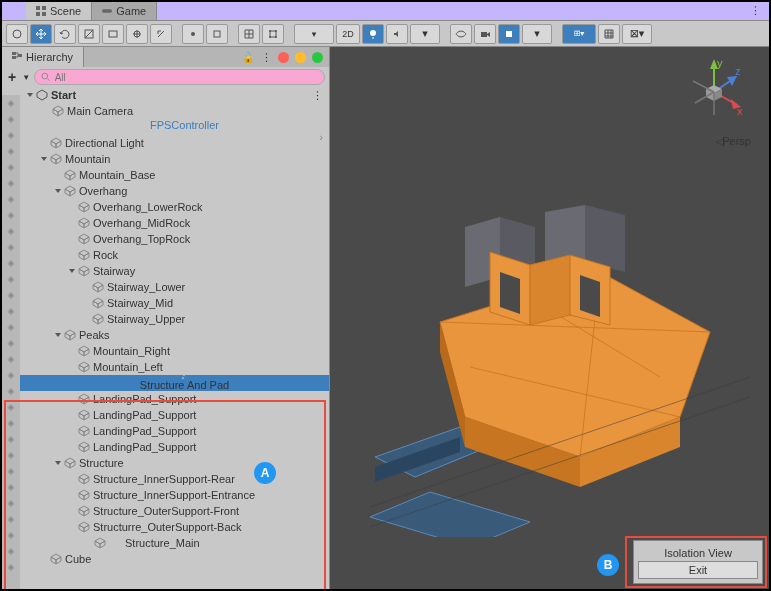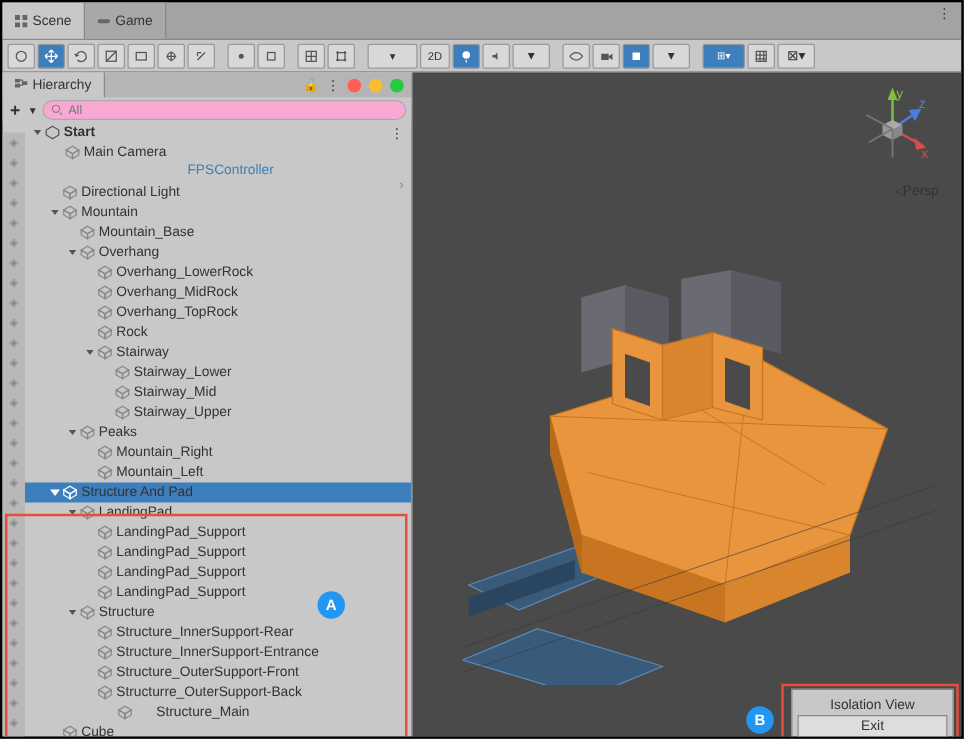--- a/index.html
+++ b/index.html
@@ -1,17 +1,17 @@
 <!DOCTYPE html>
 <html><head>
 <meta charset="utf-8">
 <style>
 *{box-sizing:border-box;margin:0;padding:0;font-family:Arial,sans-serif;font-size:11px;color:#333;}
 body{background:#c8c8c8;width:771px;height:591px;position:relative;overflow:hidden;border:2px solid #000;}
-.tabs{display:flex;background:#a3a3a3;height:30px;border-bottom:1px solid #888;}
+.tabs{display:flex;background:#c4b5fd;height:19px;border-bottom:1px solid #888;padding-left:24px;}
 .tab{padding:2px 10px;background:#c8c8c8;border-right:1px solid #888;display:flex;align-items:center;gap:4px;cursor:pointer;}
 .tab.inactive{background:#a8a8a8;}
 .tab svg{width:10px;height:10px;}
 .tabdots{margin-left:auto;padding:2px 8px;cursor:pointer;}
 .toolbar{display:flex;background:#c8c8c8;height:26px;border-bottom:1px solid #888;align-items:center;padding:0 4px;gap:2px;}
 .tbtn{width:22px;height:20px;background:#d8d8d8;border:1px solid #999;border-radius:2px;display:flex;align-items:center;justify-content:center;cursor:pointer;}
 .tbtn.active{background:#3d7ebd;}
 .tsep{width:6px;}
 .main{display:flex;height:543px;}
 .sidebar{width:328px;background:#c8c8c8;display:flex;flex-direction:column;border-right:1px solid #888;position:relative;}
@@ -412,41 +412,30 @@
           </div>
           <div class="row" style="padding-left:48px;">
             <span style="display:inline-block;width:10px;"></span>
             <svg class="cube" viewBox="0 0 12 12">
               <path d="M6 1l5 3-5 3-5-3z" fill="none" stroke="#888"></path>
               <path d="M1 4v4l5 3V7z" fill="none" stroke="#888"></path>
               <path d="M11 4v4l-5 3V7z" fill="none" stroke="#888"></path>
             </svg>
             <span class="lbl">Mountain_Left</span>
           </div>
-          <div class="row sel" style="padding-left:20px;">
+          <div class="row sel" style="padding-left:20px;flex-direction:column;">
             <svg class="arr" viewBox="0 0 8 8">
               <path d="M1 2l3 4 3-4z" fill="#fff"></path>
             </svg>
             <svg class="cube" viewBox="0 0 12 12">
               <path d="M6 1l5 3-5 3-5-3z" fill="none" stroke="#fff"></path>
               <path d="M1 4v4l5 3V7z" fill="none" stroke="#fff"></path>
               <path d="M11 4v4l-5 3V7z" fill="none" stroke="#fff"></path>
             </svg>
             <span class="lbl">Structure And Pad</span>
-          </div>
-          <div class="row" style="padding-left:34px;">
-            <svg class="arr" viewBox="0 0 8 8">
-              <path d="M1 2l3 4 3-4z" fill="#555"></path>
-            </svg>
-            <svg class="cube" viewBox="0 0 12 12">
-              <path d="M6 1l5 3-5 3-5-3z" fill="none" stroke="#888"></path>
-              <path d="M1 4v4l5 3V7z" fill="none" stroke="#888"></path>
-              <path d="M11 4v4l-5 3V7z" fill="none" stroke="#888"></path>
-            </svg>
-            <span class="lbl">LandingPad</span>
           </div>
           <div class="row" style="padding-left:48px;">
             <span style="display:inline-block;width:10px;"></span>
             <svg class="cube" viewBox="0 0 12 12">
               <path d="M6 1l5 3-5 3-5-3z" fill="none" stroke="#888"></path>
               <path d="M1 4v4l5 3V7z" fill="none" stroke="#888"></path>
               <path d="M11 4v4l-5 3V7z" fill="none" stroke="#888"></path>
             </svg>
             <span class="lbl">LandingPad_Support</span>
           </div>

